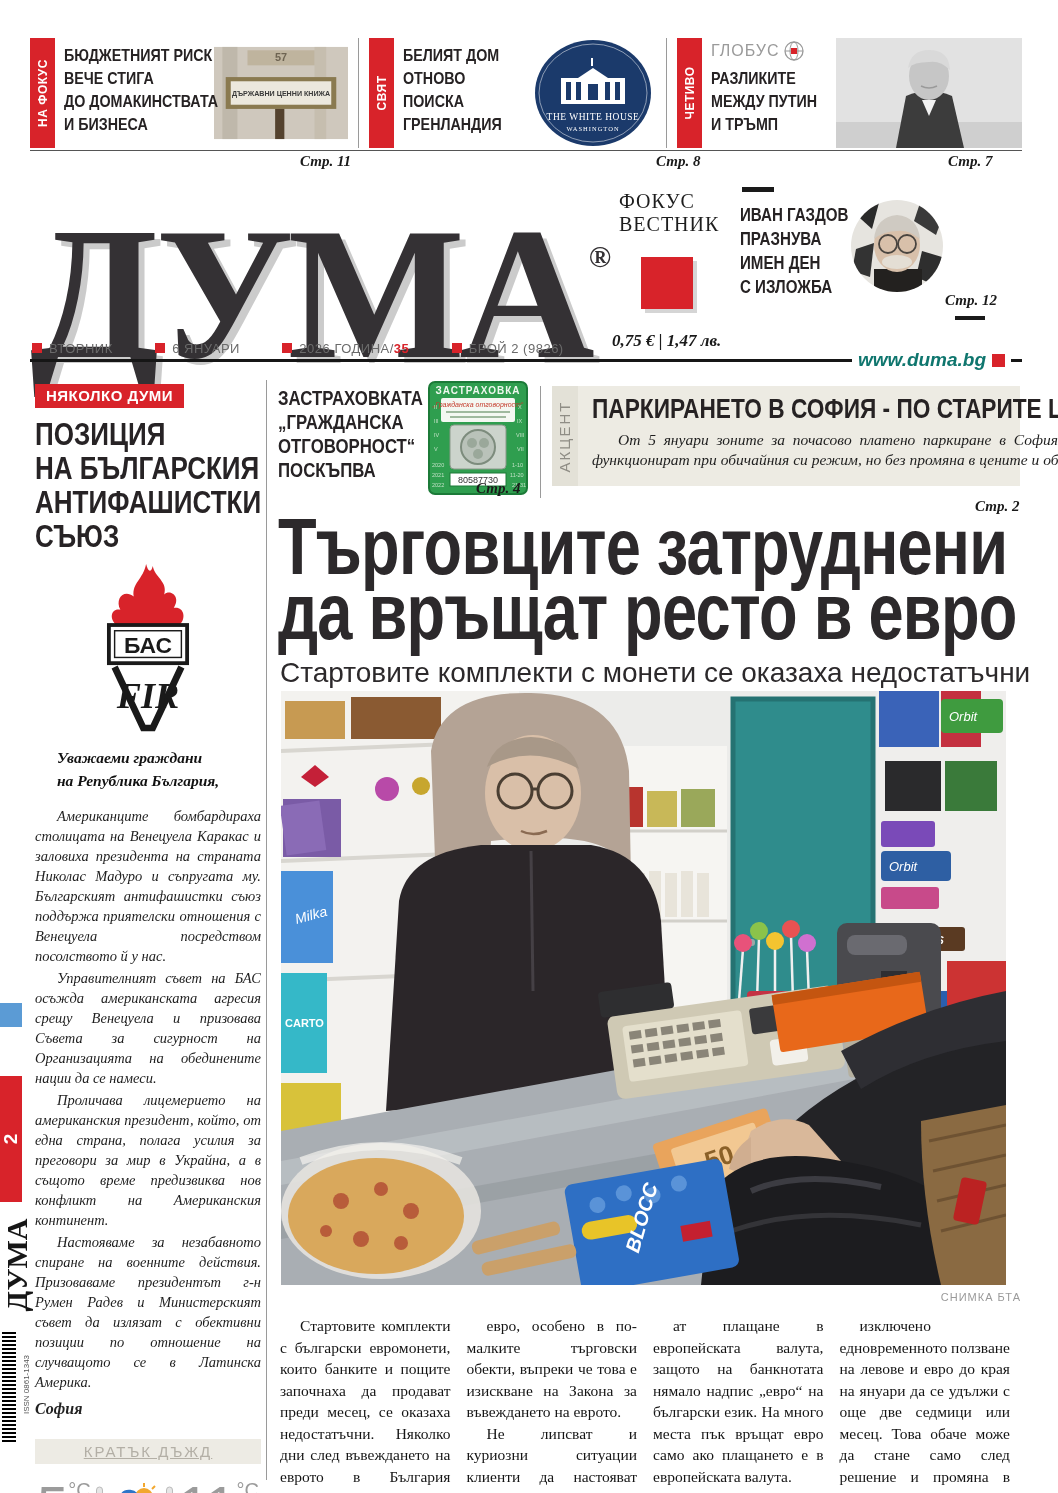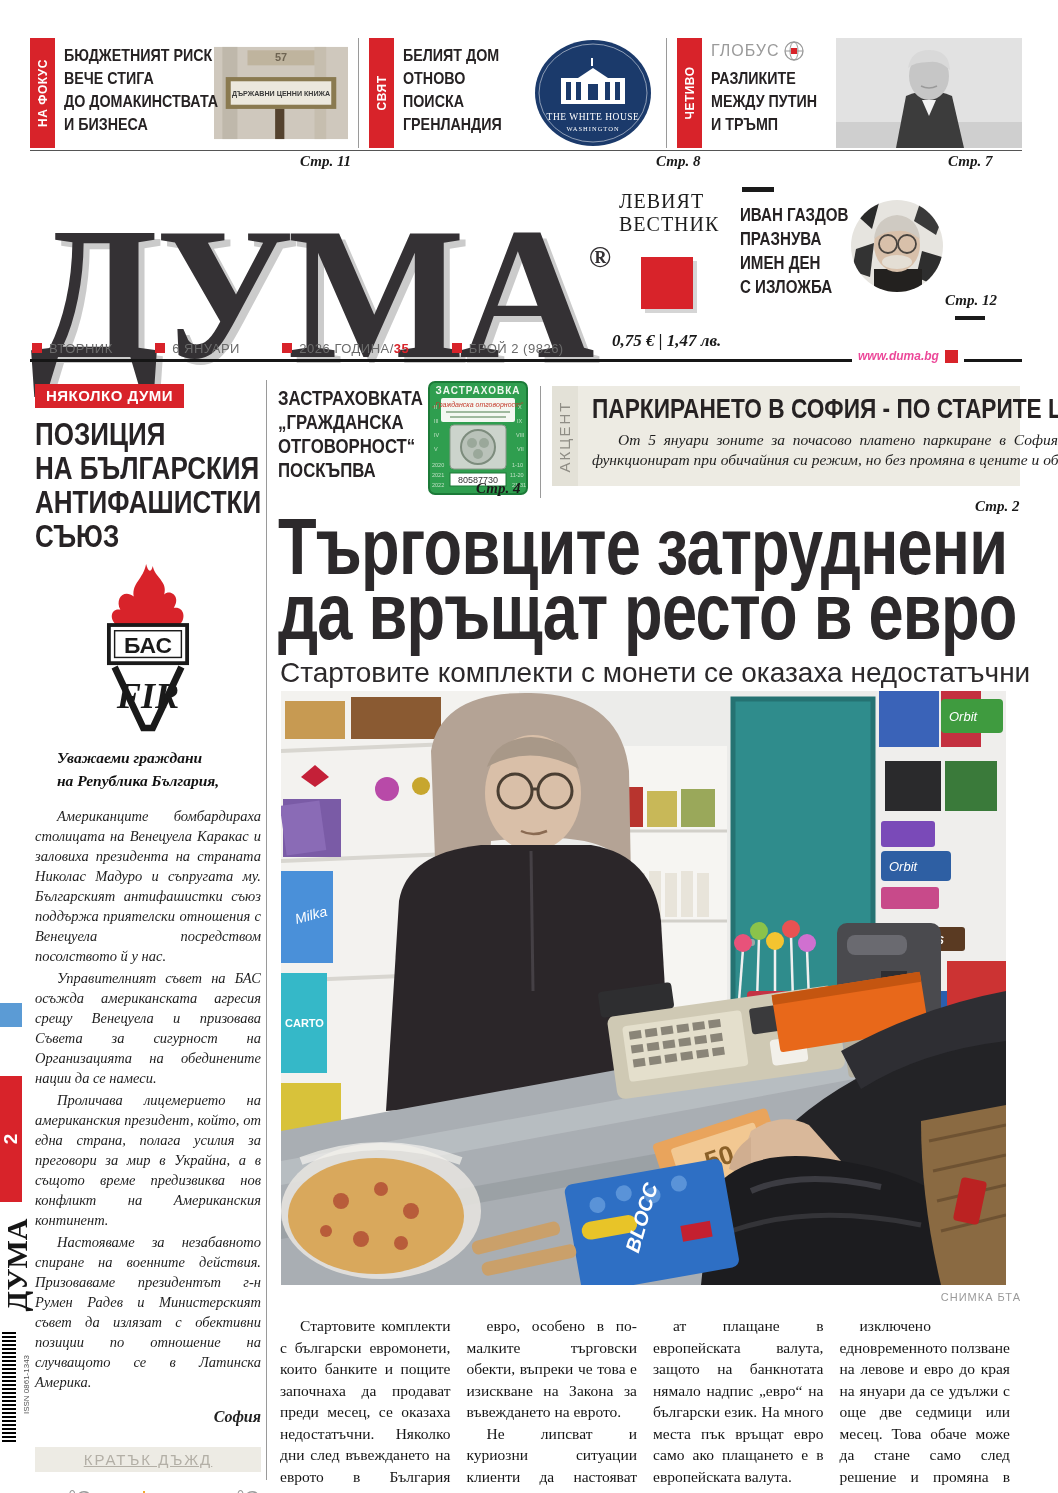--- a/index.html
+++ b/index.html
@@ -141,21 +141,21 @@
   </div>
   <div class="abs hairline" style="left:30px;top:150px;width:992px;height:1px;background:#555;"></div>
   <span class="abs ref" style="left:300px;top:153px;">Стр. 11</span>
   <span class="abs ref" style="left:628px;top:153px;margin-left:28px;">Стр. 8</span>
   <span class="abs ref" style="left:948px;top:153px;">Стр. 7</span>
 
   <div class="abs" style="left:30px;top:182px;">
     <span id="logo"><span>ДУМА</span><sup>®</sup></span>
   </div>
   <div class="abs serifTag" style="left:619px;top:190px;">
-    <div>ЛЕВИЯТ</div>
+    <div>ФОКУС</div>
     <div>ВЕСТНИК</div>
   </div>
   <div class="abs redsq" style="left:641px;top:257px;width:52px;height:52px;box-shadow:4px 4px 0 rgba(150,150,150,.4);"></div>
   <div class="abs ref" style="left:612px;top:331px;font-size:17px;">0,75 € | 1,47 лв.</div>
 
   <div class="abs" style="left:742px;top:187px;width:32px;height:5px;background:#1a1a1a;"></div>
   <div class="abs" style="left:740px;top:203px;">
     <div class="tez cond" style="font-size:18px;line-height:24px;">ИВАН ГАЗДОВ</div><br>
     <div class="tez cond" style="font-size:18px;line-height:24px;">ПРАЗНУВА</div><br>
     <div class="tez cond" style="font-size:18px;line-height:24px;">ИМЕН ДЕН</div><br>
@@ -199,21 +199,21 @@
         <span>2026 ГОДИНА/</span>
         <span class="dl-red">35</span>
       </span>
     <span class="dl-item">
         <span class="sq"></span>
         <span>БРОЙ 2 (9826)</span>
       </span>
   </div>
   <div class="abs" style="left:30px;top:359px;width:992px;height:3px;background:#161616;"></div>
   <div class="abs" style="left:852px;top:349px;background:#fff;padding:0 6px;display:flex;align-items:center;gap:6px;">
-    <span style="font-weight:bold;font-style:italic;font-size:12px;color:#ec4899;">www.duma.bg</span>
+    <span style="font-weight:bold;font-style:italic;font-size:19px;color:#0f766e;">www.duma.bg</span>
     <span class="redsq" style="width:13px;height:13px;display:inline-block;"></span>
   </div>
 
   <div class="abs" style="left:0;top:1003px;width:22px;height:24px;background:#5b9bd5;"></div>
   <div class="abs" style="left:0;top:1076px;width:22px;height:126px;background:#d8232a;display:flex;align-items:center;justify-content:center;">
     <span class="rot" style="color:#fff;font-weight:bold;font-size:19px;">2</span>
   </div>
   <div class="abs" style="left:-38px;top:1248px;width:110px;text-align:center;transform:rotate(-90deg);font-family:'Liberation Serif',serif;font-weight:bold;font-size:30px;color:#161616;">ДУМА</div>
   <div class="abs barcode" style="left:2px;top:1332px;height:112px;"></div>
   <div class="abs" style="left:-24px;top:1380px;width:100px;transform:rotate(-90deg);font-size:8px;color:#555;text-align:center;">ISSN 0861-1343</div>
@@ -241,21 +241,21 @@
     <div class="salut" style="margin-left:22px;">
       <div>Уважаеми граждани</div>
       <div>на Република България,</div>
     </div>
     <div class="leftbody" style="margin-top:14px;">
       <p>Американците бомбардираха столицата на Венецуела Каракас и заловиха президента на страната Николас Мадуро и съпругата му. Българският антифашистки съюз поддържа приятелски отношения с Венецуела посредством посолството й у нас.</p>
       <p>Управителният съвет на БАС осъжда американската агресия срещу Венецуела и призовава Съвета за сигурност на Организацията на обединените нации да се намеси.</p>
       <p>Проличава лицемерието на американския президент, който, от една страна, полага усилия за преговори за мир в Украйна, а в същото време предизвиква нов конфликт на Американския континент.</p>
       <p>Настояваме за незабавното спиране на военните действия. Призоваваме президентът г-н Румен Радев и Министерският съвет да излязат с обективни позиции по отношение на случващото се в Латинска Америка.</p>
     </div>
-    <div style="text-align:right;margin-top:16px;font-family:'Liberation Serif',serif;font-style:italic;font-weight:bold;font-size:16px;">София</div>
+    <div style="text-align:left;margin-top:8px;font-family:'Liberation Serif',serif;font-style:italic;font-weight:bold;font-size:16px;">София</div>
     <div class="gbar" style="margin-top:21px;text-decoration:underline;">КРАТЪК ДЪЖД</div>
     <div style="display:flex;align-items:center;justify-content:space-between;margin-top:14px;padding:0 2px;">
       <span class="temp"><span>5</span><span class="dg">°С</span></span>
       <svg width="15" height="42" viewBox="0 0 15 42">
         <rect x="4.5" y="2" width="6" height="28" rx="3" fill="#e6e6e6" stroke="#bbb"></rect>
         <rect x="6" y="14" width="3" height="16" fill="#5b9bd5"></rect>
         <circle cx="7.5" cy="34" r="6.5" fill="#5b9bd5"></circle>
       </svg>
       <svg width="52" height="46" viewBox="0 0 52 46">
         <circle cx="36" cy="14" r="9" fill="#f2a72e"></circle>

